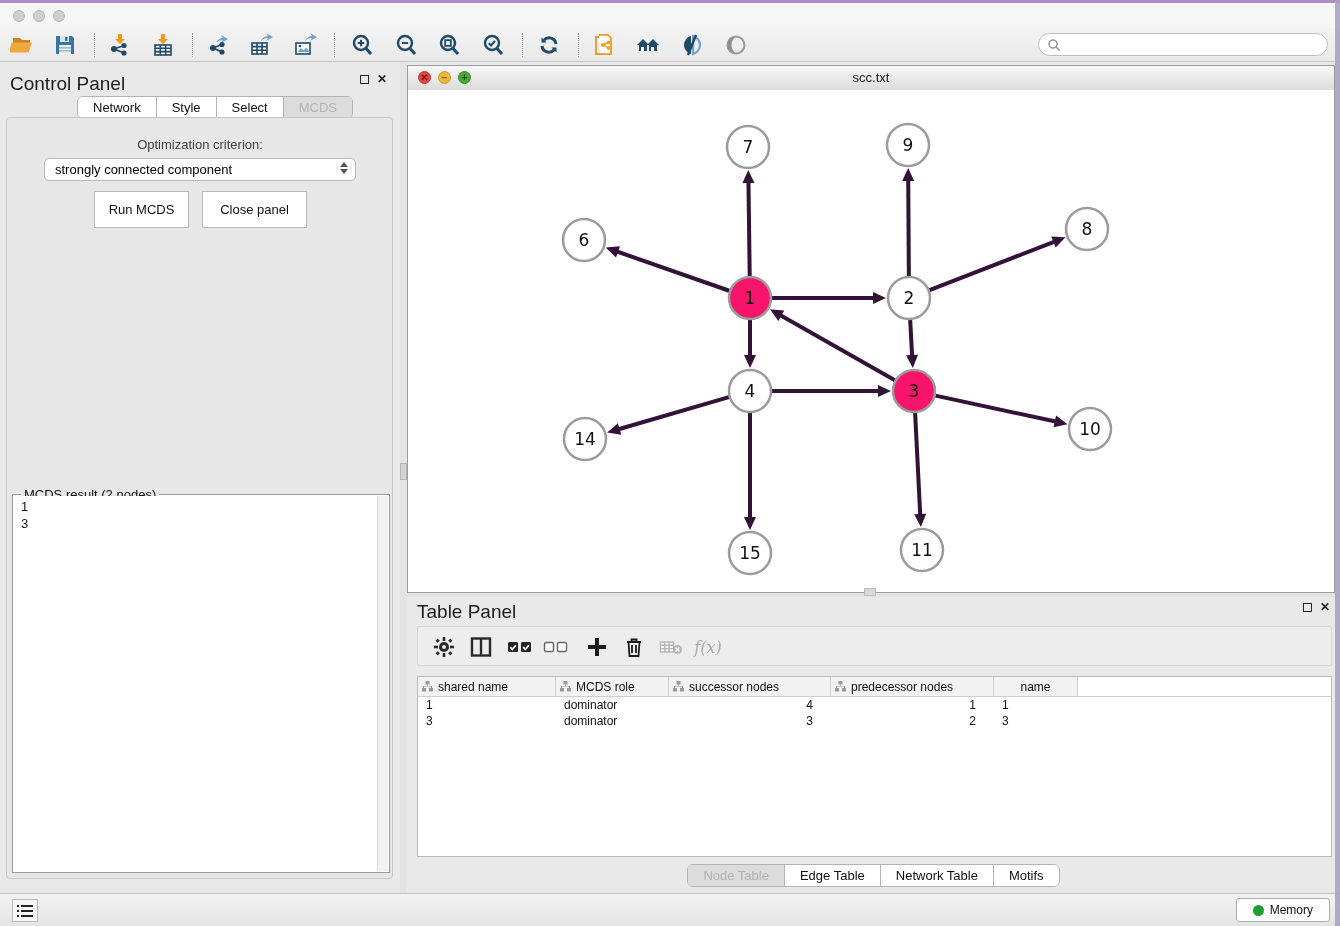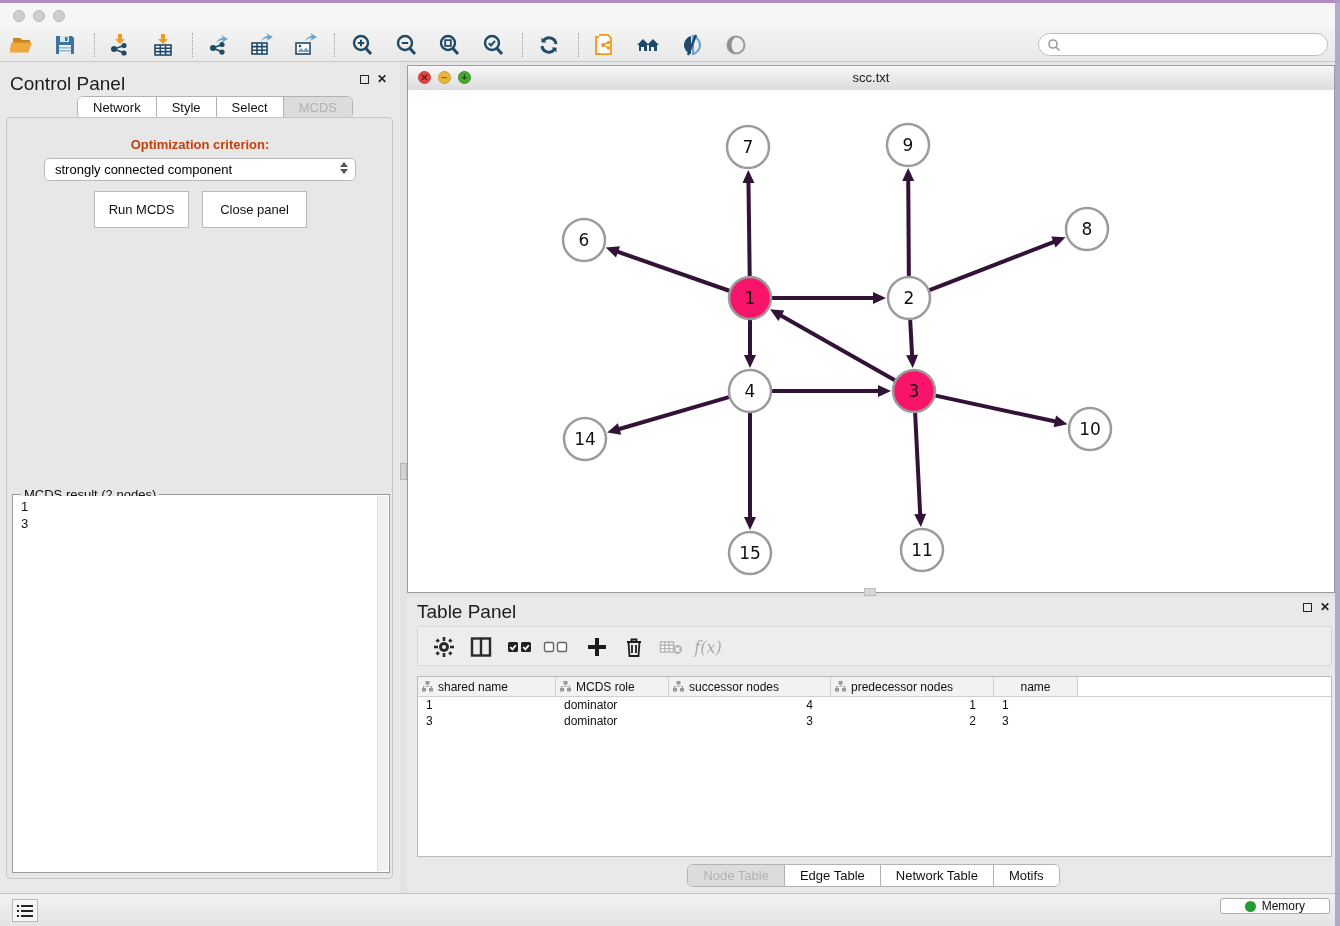--- a/index.html
+++ b/index.html
@@ -23,21 +23,21 @@
   
   .cpanel{left:0;top:62px;width:400px;height:831px;background:#e9e9e9;}
   .panel-head{font-size:19px;color:#1c1c1c;}
   .winbtn{position:absolute;font-size:12px;color:#222;}
   .float-box{width:9px;height:9px;border:1.5px solid #222;box-sizing:border-box;}
   .segtabs{position:absolute;display:flex;border:1px solid #b3b3b3;border-radius:6px;overflow:hidden;background:#fff;}
   .segtabs .seg{padding:0 15px;line-height:21px;font-size:13px;color:#111;background:#fff;border-right:1px solid #b3b3b3;cursor:default;}
   .segtabs .seg:last-child{border-right:none;}
   .segtabs .seg.active{background:#dcdcdc;color:#b2b2b2;}
   .cp-body{left:6px;top:55px;width:387px;height:762px;border:1px solid #c6c6c6;border-radius:4px;background:#e7e7e7;box-sizing:border-box;}
-  .opt-label{left:0;top:75px;width:400px;text-align:center;font-size:13px;color:#c2410c;font-weight:bold;}
+  .opt-label{left:0;top:75px;width:400px;text-align:center;font-size:13px;color:#404040;}
   .dropdown{left:44px;top:96px;width:312px;height:23px;background:#fff;border:1px solid #b9b9b9;border-radius:5px;box-sizing:border-box;display:flex;align-items:center;font-size:13px;padding-left:10px;}
   .dd-stepper{position:absolute;right:7px;top:3px;display:flex;flex-direction:column;gap:2px;}
   .dd-up{width:0;height:0;border-left:4px solid transparent;border-right:4px solid transparent;border-bottom:5px solid #555;}
   .dd-dn{width:0;height:0;border-left:4px solid transparent;border-right:4px solid transparent;border-top:5px solid #555;}
   .btn{position:absolute;height:37px;background:#fff;border:1px solid #b9b9b9;border-radius:0;font-size:13px;color:#111;display:flex;align-items:center;justify-content:center;box-sizing:border-box;}
   .fieldset{left:12px;top:432px;width:378px;height:379px;border:1px solid #9a9a9a;box-sizing:border-box;background:#fff;}
   .legend{position:absolute;left:8px;top:-8px;background:#e7e7e7;padding:0 3px;font-size:13px;color:#111;}
   .result-area{position:absolute;left:1px;top:1px;right:11px;bottom:1px;background:#fff;font-size:13px;color:#111;padding:2px 0 0 7px;line-height:17px;}
   .result-scroll{position:absolute;top:1px;right:1px;bottom:1px;width:10px;background:#f1f1f1;border-left:1px solid #dcdcdc;}
   
@@ -61,21 +61,21 @@
   .fx{font-family:"DejaVu Serif",serif;font-style:italic;font-size:16px;color:#aaa;}
   .tbox{position:absolute;left:10px;top:79px;width:915px;height:181px;background:#fff;border:1px solid #bbb;box-sizing:border-box;overflow:hidden;}
   .thead{display:flex;height:19px;border-bottom:1px solid #cfcfcf;}
   .th{background:#f2f2f2;border-right:1px solid #cfcfcf;display:flex;align-items:center;font-size:12px;color:#111;box-sizing:border-box;padding:0 4px;gap:5px;}
   .trow{display:flex;height:16px;}
   .td{font-size:12px;color:#111;box-sizing:border-box;line-height:16px;}
   .tp-tabs-wrap{position:absolute;left:0;top:267px;width:933px;display:flex;justify-content:center;}
   
   .statusbar{left:0;top:893px;width:1340px;height:33px;background:linear-gradient(#f2f2f2,#e4e4e4);border-top:1px solid #c2c2c2;box-sizing:border-box;}
   .stbtn{position:absolute;left:12px;top:5px;width:26px;height:23px;background:#f6f6f6;border:1px solid #b9b9b9;display:flex;align-items:center;justify-content:center;box-sizing:border-box;}
-  .membtn{position:absolute;right:10px;top:4px;height:16px;padding:0 24px;background:#fdfdfd;border:1px solid #adadad;border-radius:3px;display:flex;align-items:center;gap:6px;font-size:12px;color:#111;box-sizing:border-box;}
+  .membtn{position:absolute;right:10px;top:4px;height:24px;padding:0 16px;background:#fdfdfd;border:1px solid #adadad;border-radius:3px;display:flex;align-items:center;gap:6px;font-size:12px;color:#111;box-sizing:border-box;}
   .memdot{width:11px;height:11px;border-radius:50%;background:#1f9e33;}
   .right-edge{left:1335px;top:0;width:5px;height:926px;background:#a79dc6;opacity:.85;}
 </style>
 </head>
 <body>
 
 <div class="abs desk-strip"></div>
 <div class="abs titlebar">
   <div class="abs traffic gray" style="left:13px;"></div>
   <div class="abs traffic gray" style="left:33px;"></div>

